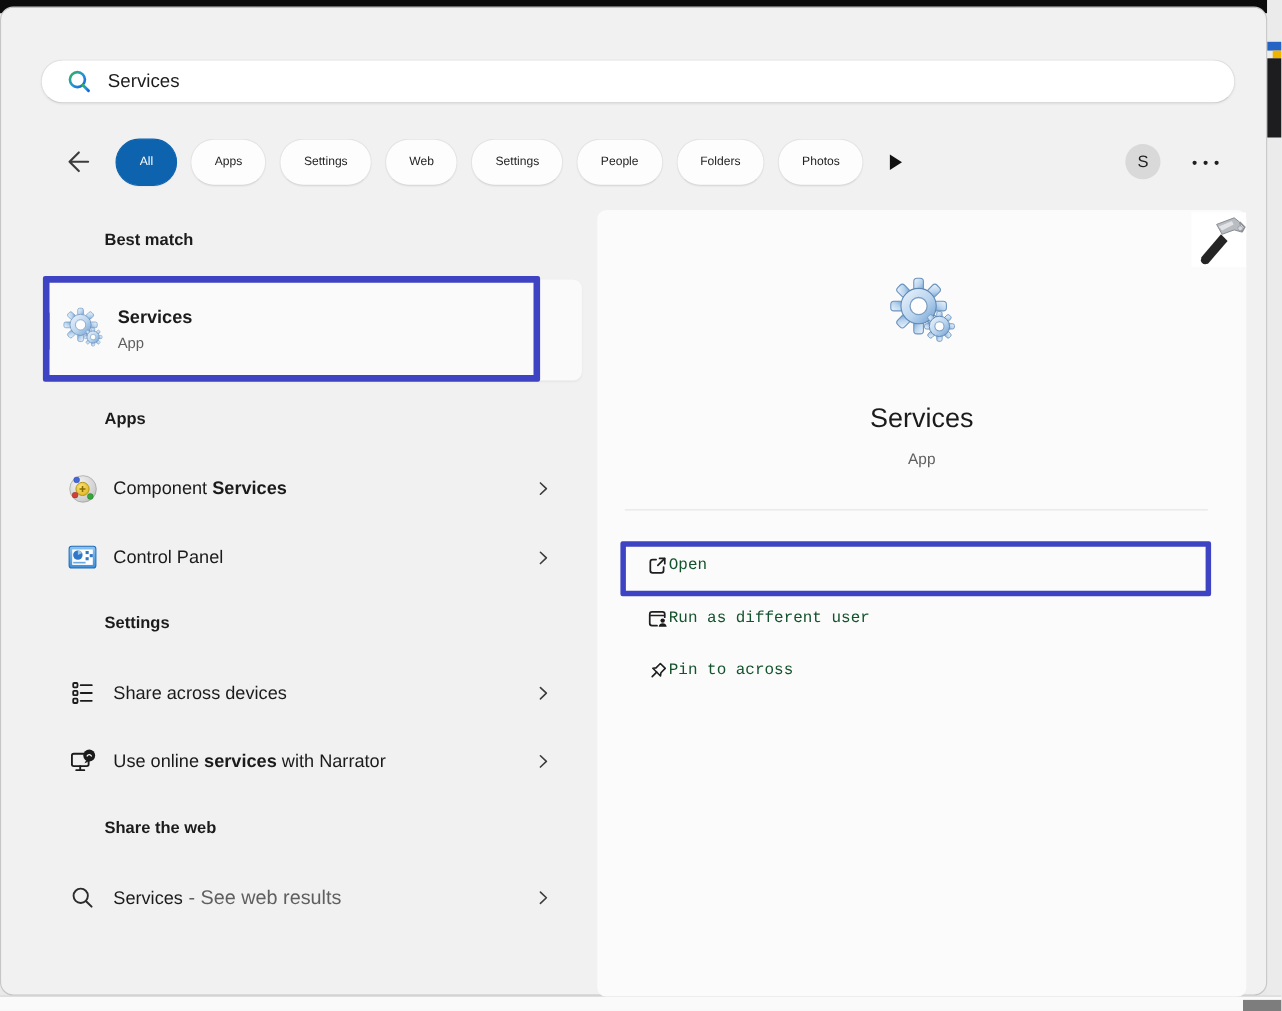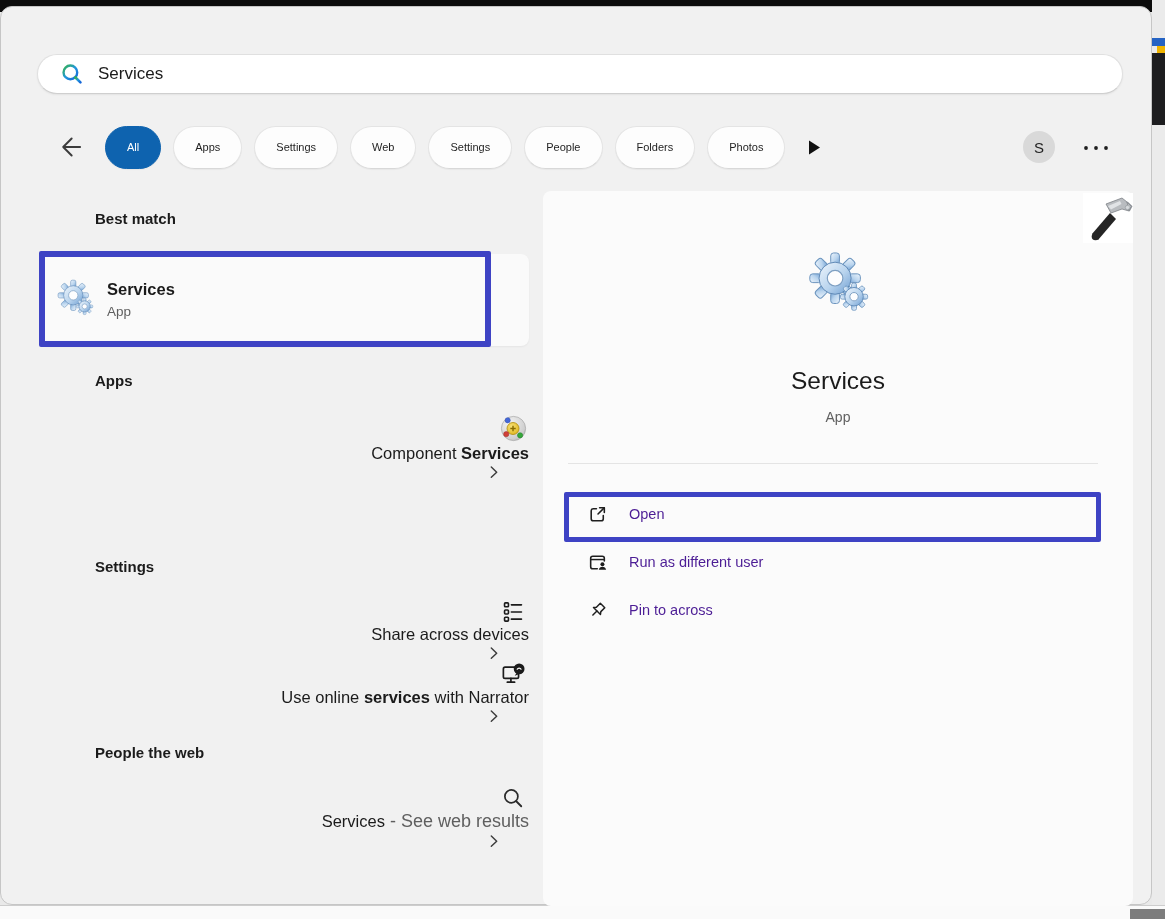--- a/index.html
+++ b/index.html
@@ -74,21 +74,21 @@
     display:flex; align-items:center;
   }
   .best-accent { position:absolute; left:0; top:29px; width:4px; height:36px; border-radius:2px; background:#0067c0; }
   .best-icon { margin-left:13px; }
   .best-text { margin-left:11px; display:flex; flex-direction:column; }
   .best-title { font-size:16.5px; font-weight:700; color:#1b1b1b; line-height:22px; }
   .best-sub   { font-size:13.5px; color:#5f5f5f; line-height:20px; margin-top:2px; }
 
   .list-row {
     position:absolute; left:40px; width:488px; height:62px;
-    display:flex; align-items:flex-end; border-radius:6px;flex-direction:column;
+    display:flex; align-items:center; border-radius:6px;
   }
   .row-apps-0 { top:406px; } .row-apps-1 { top:469px; }
   .row-set-0 { top:592px; }  .row-set-1 { top:654px; }
   .row-web-0 { top:778px; }
   .row-icon { width:32px; margin-left:18px; display:flex; align-items:center; justify-content:center; flex:0 0 auto; }
   .row-label { margin-left:12px; font-size:16.5px; color:#1b1b1b; white-space:pre; }
   .row-label b { font-weight:700; }
   .row-label .dim { color:#5f5f5f; font-size:18px; }
   .row-chevron { margin-left:auto; margin-right:26px; display:flex; }
 
@@ -98,21 +98,21 @@
     background:#fbfbfb; border-radius:8px;
   }
   .hammer-cursor { position:absolute; right:0; top:2px; width:50px; height:50px; }
   .preview-gears { position:absolute; left:50%; top:60px; transform:translateX(-50%); }
   .preview-title { position:absolute; left:0; right:0; top:176px; text-align:center; font-size:24.5px; color:#1b1b1b; }
   .preview-sub   { position:absolute; left:0; right:0; top:218px; text-align:center; font-size:14px; color:#606060; }
   .preview-divider { position:absolute; left:25px; width:530px; top:272px; height:1px; background:#e4e4e4; }
   .actions { position:absolute; left:0; top:299px; width:100%; }
   .action-row { height:48px; display:flex; align-items:center; padding-left:43px; }
   .action-icon { width:22px; display:flex; align-items:center; justify-content:center; flex:0 0 auto; }
-  .action-label { margin-left:21px; font-size:14.5px; color:#4c1d95; }
+  .action-label { font-size:14.5px; color:#14532d;font-family:Liberation Mono, monospace; }
 
   
   .annotation {
     position:absolute; border:6px solid #3e43c4; border-radius:2px;
     background:transparent; z-index:6; pointer-events:none;
   }
   .annotation-best { left:38px; top:244px; width:452px; height:96px; }
   .annotation-open { left:563px; top:485px; width:537px; height:50px; border-width:5px; }
 </style>
 </head>
@@ -251,20 +251,40 @@
       </svg>
     </span>
     <span class="row-label"><span>Component </span><b>Services</b><span></span></span>
     <span class="row-chevron">
       <svg width="18" height="18" viewBox="0 0 20 20">
         <path d="M7 4.5 L13 10.2 L7 15.9" fill="none" stroke="#3c3c3c" stroke-width="1.6" stroke-linecap="round" stroke-linejoin="round"></path>
       </svg>
     </span>
   </div>
 
+  <div class="list-row row-apps-1">
+    <span class="row-icon">
+      <svg width="30" height="30" viewBox="0 0 32 32">
+        <rect x="3" y="5" width="26" height="21" rx="2.5" fill="url(#cpBlue)" stroke="#1f6cb5" stroke-width="1"></rect>
+        <rect x="6" y="8" width="20" height="15" fill="#ffffff"></rect>
+        <circle cx="11.5" cy="13.5" r="4.6" fill="#3077c8"></circle>
+        <path d="M11.5 13.5 L11.5 8.9 A4.6 4.6 0 0 1 15.7 11.5 Z" fill="#9cc6ec"></path>
+        <rect x="19" y="9.5" width="3" height="3" fill="#3077c8"></rect>
+        <rect x="23" y="12.5" width="3" height="3" fill="#3077c8"></rect>
+        <rect x="19" y="15.5" width="3" height="3" fill="#3077c8"></rect>
+        <rect x="7" y="20" width="12" height="1.6" fill="#69a9dd"></rect>
+      </svg>
+    </span>
+    <span class="row-label"><span>Control Panel</span><b></b><span></span></span>
+    <span class="row-chevron">
+      <svg width="18" height="18" viewBox="0 0 20 20">
+        <path d="M7 4.5 L13 10.2 L7 15.9" fill="none" stroke="#3c3c3c" stroke-width="1.6" stroke-linecap="round" stroke-linejoin="round"></path>
+      </svg>
+    </span>
+  </div>
 
   <div class="section-header hdr-settings">Settings</div>
 
   <div class="list-row row-set-1">
     <span class="row-icon">
       <svg width="27" height="27" viewBox="0 0 24 24">
         <rect x="3" y="5.5" width="13.5" height="10" rx="1.5" fill="none" stroke="#1b1b1b" stroke-width="1.5"></rect>
         <path d="M9.7 15.5 v3 M6.5 18.8 h6.5" fill="none" stroke="#1b1b1b" stroke-width="1.5" stroke-linecap="round"></path>
         <circle cx="17" cy="7" r="4.8" fill="#1b1b1b"></circle>
         <path d="M14.6 10.6 l-1.4 2.6 3-1.2 z" fill="#1b1b1b"></path>
@@ -291,21 +311,21 @@
       </svg>
     </span>
     <span class="row-label"><span>Share across devices</span><b></b><span></span></span>
     <span class="row-chevron">
       <svg width="18" height="18" viewBox="0 0 20 20">
         <path d="M7 4.5 L13 10.2 L7 15.9" fill="none" stroke="#3c3c3c" stroke-width="1.6" stroke-linecap="round" stroke-linejoin="round"></path>
       </svg>
     </span>
   </div>
 
-  <div class="section-header hdr-web">People the web</div>
+  <div class="section-header hdr-web">Share the web</div>
 
   <div class="list-row row-web-0">
     <span class="row-icon">
       <svg width="26" height="26" viewBox="0 0 24 24">
         <circle cx="10.5" cy="10.5" r="6" fill="none" stroke="#2b2b2b" stroke-width="1.6"></circle>
         <line x1="15" y1="15" x2="19.6" y2="19.6" stroke="#2b2b2b" stroke-width="1.7" stroke-linecap="round"></line>
       </svg>
     </span>
     <span class="row-label"><span>Services</span><span class="dim"> - See web results</span></span>
     <span class="row-chevron">

